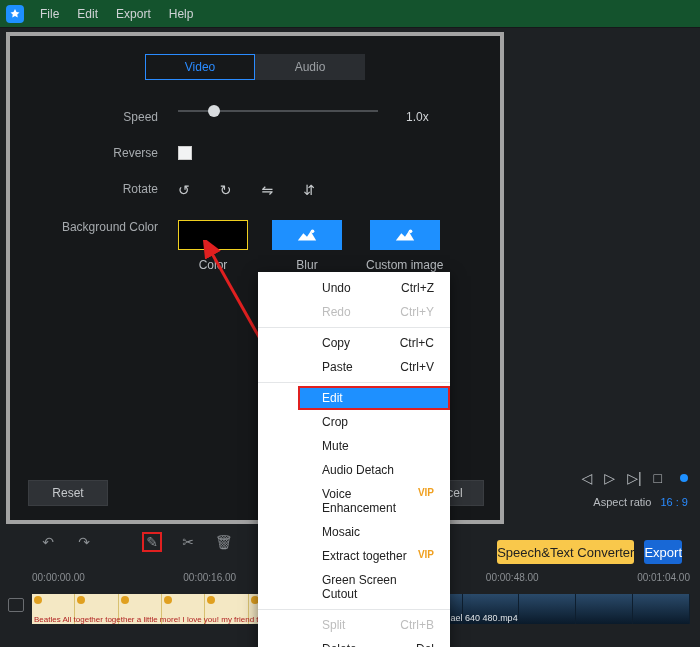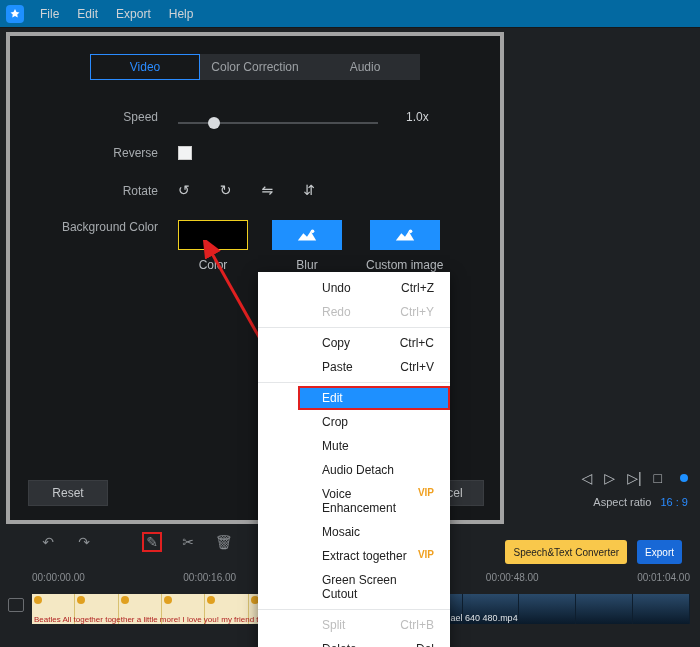--- a/index.html
+++ b/index.html
@@ -1,30 +1,30 @@
 <!DOCTYPE html>
 <html><head>
 <meta charset="utf-8">
 <style>
 * { box-sizing: border-box; margin: 0; padding: 0; }
 body { width: 700px; height: 647px; background: #1e2124; font-family: -apple-system, 'Segoe UI', Arial, sans-serif; font-size: 12px; color: #b8bcc0; overflow: hidden; position: relative; }
 
 
-.menubar { height: 28px; background: #0369a1; display: flex; align-items: center; padding: 0 6px; gap: 2px; border-bottom: 1px solid #16181a; }
+.menubar { height: 28px; background: #14532d; display: flex; align-items: center; padding: 0 6px; gap: 2px; border-bottom: 1px solid #16181a; }
 .menubar .logo { width: 18px; height: 18px; background: #1e90ff; border-radius: 4px; margin-right: 6px; display: flex; align-items: center; justify-content: center; }
 .menubar .logo svg { width: 12px; height: 12px; }
 .menubar .m-item { padding: 4px 8px; color: #d0d3d6; cursor: pointer; }
 
 
 .main-panel { position: absolute; left: 6px; top: 32px; width: 498px; height: 492px; background: #16181a; border: 4px solid #a3a3a3; padding: 18px 18px 14px 18px; }
 .tabs-row { display: flex; justify-content: center; gap: 0; margin-bottom: 30px; }
 .tab { width: 110px; height: 26px; display: flex; align-items: center; justify-content: center; color: #9ca0a4; cursor: pointer; background: #2a2d31; }
 .tab.active { border: 1px solid #2a8bff; color: #2a8bff; background: transparent; }
 
-.ctrl-row { display: flex; align-items: flex-end; margin-bottom: 22px; }
+.ctrl-row { display: flex; align-items: flex-start; margin-bottom: 22px; }
 .ctrl-label { width: 150px; text-align: right; padding-right: 20px; color: #a6aaae; }
 .slider-track { position: relative; width: 200px; height: 2px; background: #4a4d51; }
 .slider-thumb { position: absolute; top: -5px; left: 30px; width: 12px; height: 12px; border-radius: 50%; background: #d8dbde; }
 .speed-val { margin-left: 28px; color: #d0d3d6; }
 .chk { width: 14px; height: 14px; background: #f2f3f4; border: 1px solid #ccc; }
 .rotate-icons { display: flex; gap: 30px; align-items: center; color: #c6c9cc; }
 .rotate-icons span { font-size: 14px; cursor: pointer; }
 
 .bg-row { display: flex; align-items: flex-start; }
 .bg-opts { display: flex; gap: 24px; }
@@ -57,21 +57,21 @@
 .aspect { font-size: 11px; }
 .aspect .ar-val { color: #2a8bff; margin-left: 6px; }
 
 
 .under-toolbar { position: absolute; left: 40px; top: 534px; display: flex; align-items: center; gap: 20px; color: #8a8e92; }
 .under-toolbar .ico { width: 16px; height: 16px; display: flex; align-items: center; justify-content: center; cursor: pointer; font-size: 14px; }
 .under-toolbar .ico.boxed { outline: 2px solid #e02020; padding: 4px; }
 
 
 .right-btns { position: absolute; right: 18px; top: 540px; display: flex; gap: 10px; }
-.rbtn { height: 24px; padding: 0 8px; border-radius: 3px; display: flex; align-items: center; font-size: 10px; cursor: pointer; }
+.rbtn { height: 24px; padding: 0 0; border-radius: 3px; display: flex; align-items: center; font-size: 13px; cursor: pointer; }
 .rbtn.yellow { background: #f9c84b; color: #222; }
 .rbtn.blue { background: #1868d6; color: #fff; }
 
 
 .ruler { position: absolute; left: 32px; top: 572px; right: 10px; height: 16px; display: flex; justify-content: space-between; color: #8a8e92; font-size: 10px; }
 .ruler span { position: relative; }
 
 
 .clipstrip { position: absolute; left: 32px; top: 594px; right: 10px; height: 30px; display: flex; }
 .clip-left { flex: 0 0 260px; background: #d8c070; display: flex; overflow: hidden; }
@@ -96,21 +96,20 @@
   </div>
   <div class="m-item">File</div>
   <div class="m-item">Edit</div>
   <div class="m-item">Export</div>
   <div class="m-item">Help</div>
 </div>
 
 <div class="main-panel">
   <div class="tabs-row">
     <div class="tab active">Video</div>
-    <div class="tab">Color Correction</div>
     <div class="tab">Audio</div>
   </div>
 
   <div class="ctrl-row">
     <div class="ctrl-label">Speed</div>
     <div class="slider-track">
       <div class="slider-thumb"></div>
     </div>
     <div class="speed-val">1.0x</div>
   </div>

